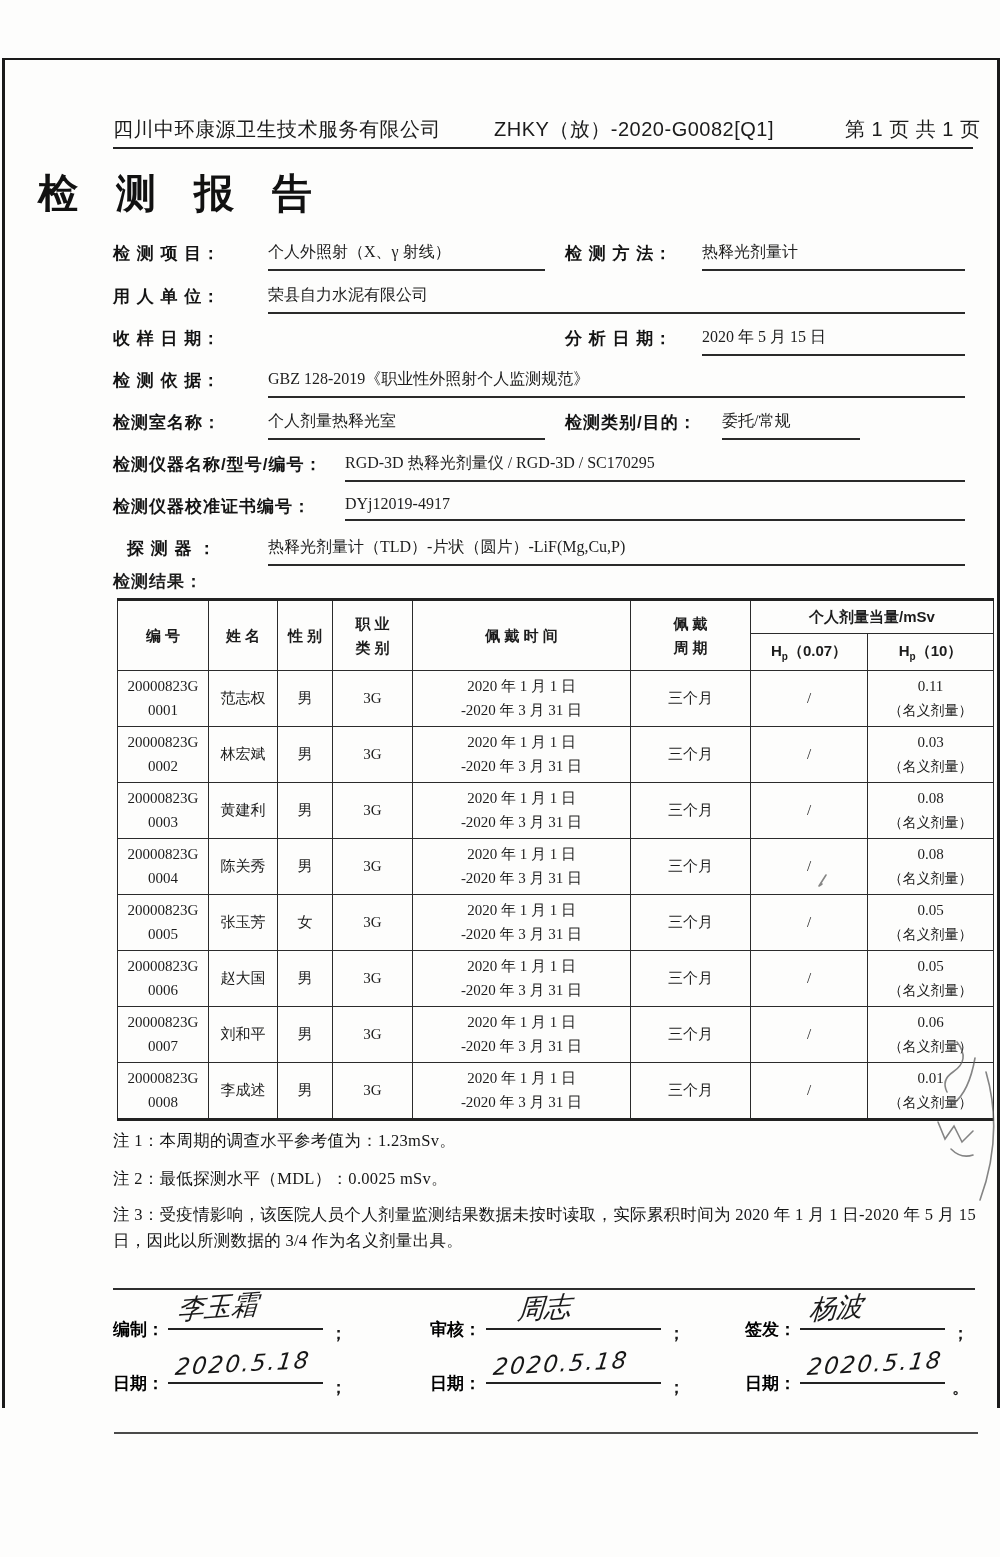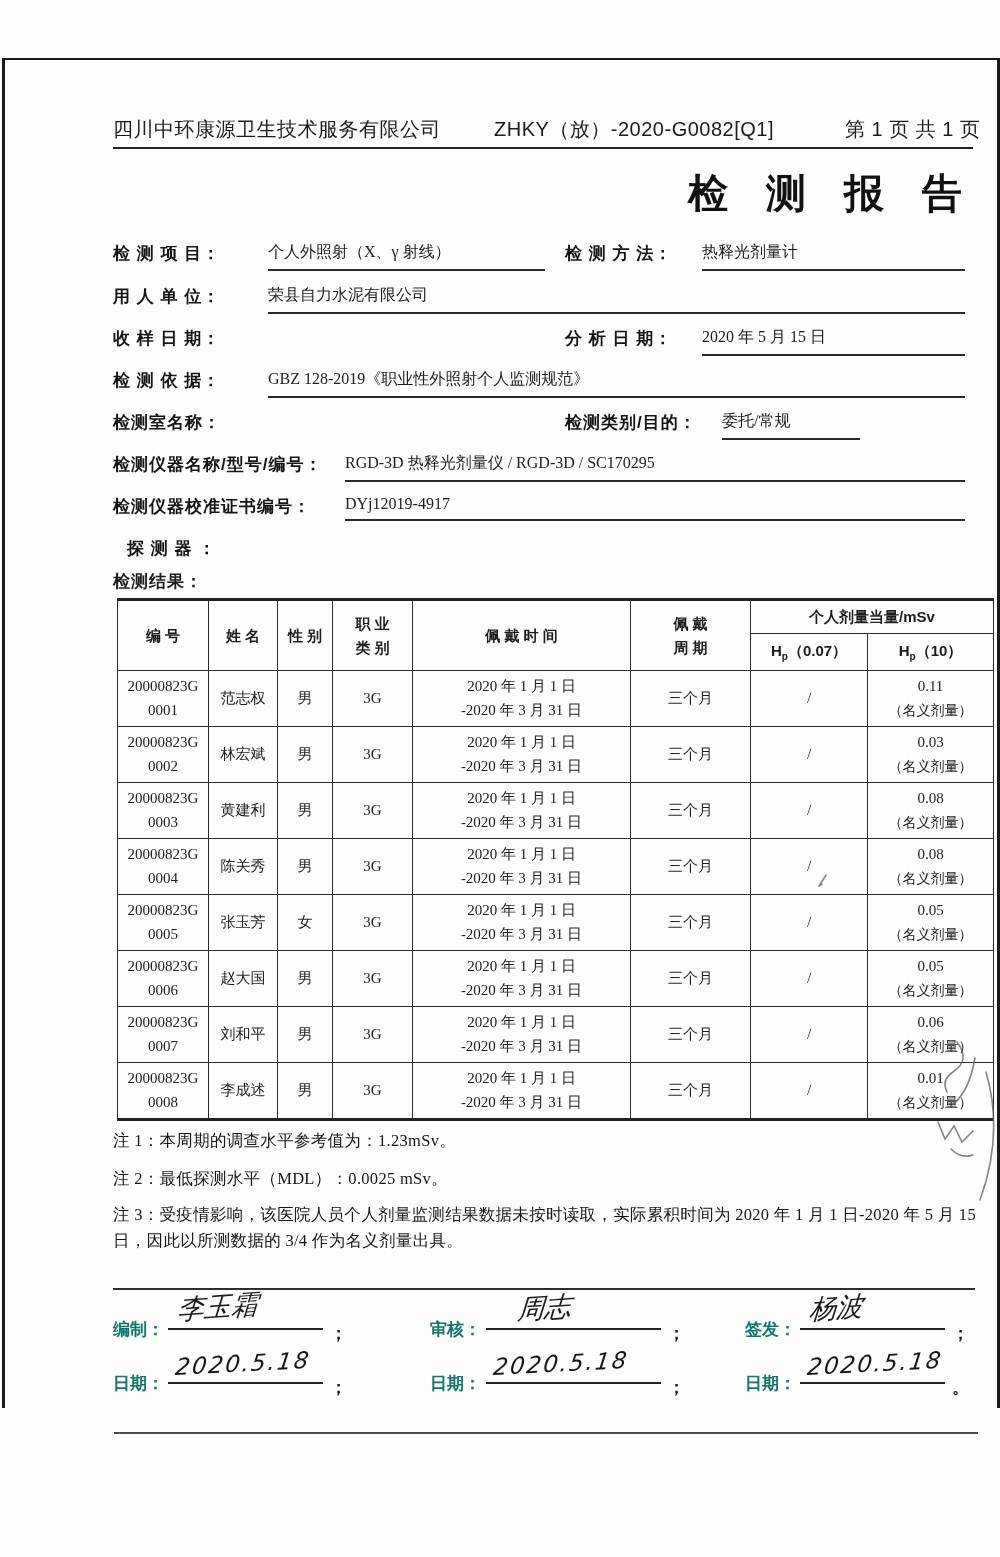--- a/index.html
+++ b/index.html
@@ -11,21 +11,21 @@
   .abs{position:absolute;}
   
   .page-border{
     position:absolute;left:2px;top:58px;width:992px;height:1348px;
     border-top:2px solid #1a1a1a;border-left:3px solid #1a1a1a;border-right:3px solid #1a1a1a;
     pointer-events:none;
   }
   .hdr-text{font-family:"Liberation Sans",sans-serif;font-size:20px;letter-spacing:.5px;}
   .hdr-rule{position:absolute;left:113px;top:147px;width:860px;height:2px;background:#232323;}
   .doc-title{
-    position:absolute;top:166px;left:0;width:1000px;text-align:right;
+    position:absolute;top:166px;left:0;width:1000px;text-align:left;
     font-family:"Liberation Sans",sans-serif;font-weight:bold;font-size:40px;
     letter-spacing:38px;text-indent:38px;color:#111;
   }
   .frow{position:absolute;left:0;width:1000px;height:34px;}
   .flabel{
     position:absolute;font-family:"Liberation Sans",sans-serif;font-weight:bold;
     font-size:17px;letter-spacing:1px;white-space:nowrap;color:#141414;
   }
   .fvalue{
     position:absolute;font-size:16px;white-space:nowrap;
@@ -52,21 +52,21 @@
   .dose-note{font-size:14px;}
   sub{font-size:10px;}
   .note{
     position:absolute;left:113px;width:874px;
     font-size:16.5px;line-height:1.55;color:#161616;letter-spacing:.3px;
   }
   .sig-rule{position:absolute;left:113px;top:1288px;width:862px;height:2px;background:#2e2e2e;}
   .footer-rule{position:absolute;left:114px;top:1432px;width:864px;height:2px;background:#4a4a4a;}
   .sig-label{
     position:absolute;font-family:"Liberation Sans",sans-serif;font-weight:bold;
-    font-size:17px;color:#0f766e;white-space:nowrap;
+    font-size:17px;color:#000000;white-space:nowrap;
   }
   .sig-line{
     position:absolute;border-bottom:2px solid #222;height:30px;
   }
   .sig-hand{
     position:absolute;left:8px;bottom:0px;
     font-size:27px;font-style:italic;color:#1a1a1a;white-space:nowrap;
     transform:rotate(-4deg) skewX(-8deg);transform-origin:left bottom;
     font-family:"DejaVu Sans",cursive;
   }
@@ -105,33 +105,35 @@
   <span class="flabel" style="left:113px;">收 样 日 期：</span>
   <span class="flabel" style="left:565px;">分 析 日 期：</span>
   <span class="fvalue" style="left:702px;width:263px;">2020 年 5 月 15 日</span>
 </div>
 <div class="frow" style="top:369px;">
   <span class="flabel" style="left:113px;text-align:right;">检 测 依 据：</span>
   <span class="fvalue" style="left:268px;width:697px;">GBZ 128-2019《职业性外照射个人监测规范》</span>
 </div>
 <div class="frow" style="top:411px;">
   <span class="flabel" style="left:113px;">检测室名称：</span>
+  <span class="fvalue" style="left:268px;width:277px;">个人剂量热释光室</span>
   <span class="flabel" style="left:565px;">检测类别/目的：</span>
   <span class="fvalue" style="left:702px;width:138px;margin-left:20px;">委托/常规</span>
 </div>
 <div class="frow" style="top:453px;">
   <span class="flabel" style="left:113px;">检测仪器名称/型号/编号：</span>
   <span class="fvalue" style="left:345px;width:620px;">RGD-3D 热释光剂量仪 / RGD-3D / SC170295</span>
 </div>
 <div class="frow" style="top:495px;">
   <span class="flabel" style="left:113px;">检测仪器校准证书编号：</span>
   <span class="fvalue" style="left:345px;width:620px;">DYj12019-4917</span>
 </div>
 <div class="frow" style="top:537px;">
   <span class="flabel" style="left:127px;">探 测 器 ：</span>
+  <span class="fvalue" style="left:268px;width:697px;">热释光剂量计（TLD）-片状（圆片）-LiF(Mg,Cu,P)</span>
 </div>
 
 <span class="results-label">检测结果：</span>
 
 <table class="results">
   <colgroup>
     <col style="width:91px">
       <col style="width:69px">
       <col style="width:55px">
       <col style="width:80px">

